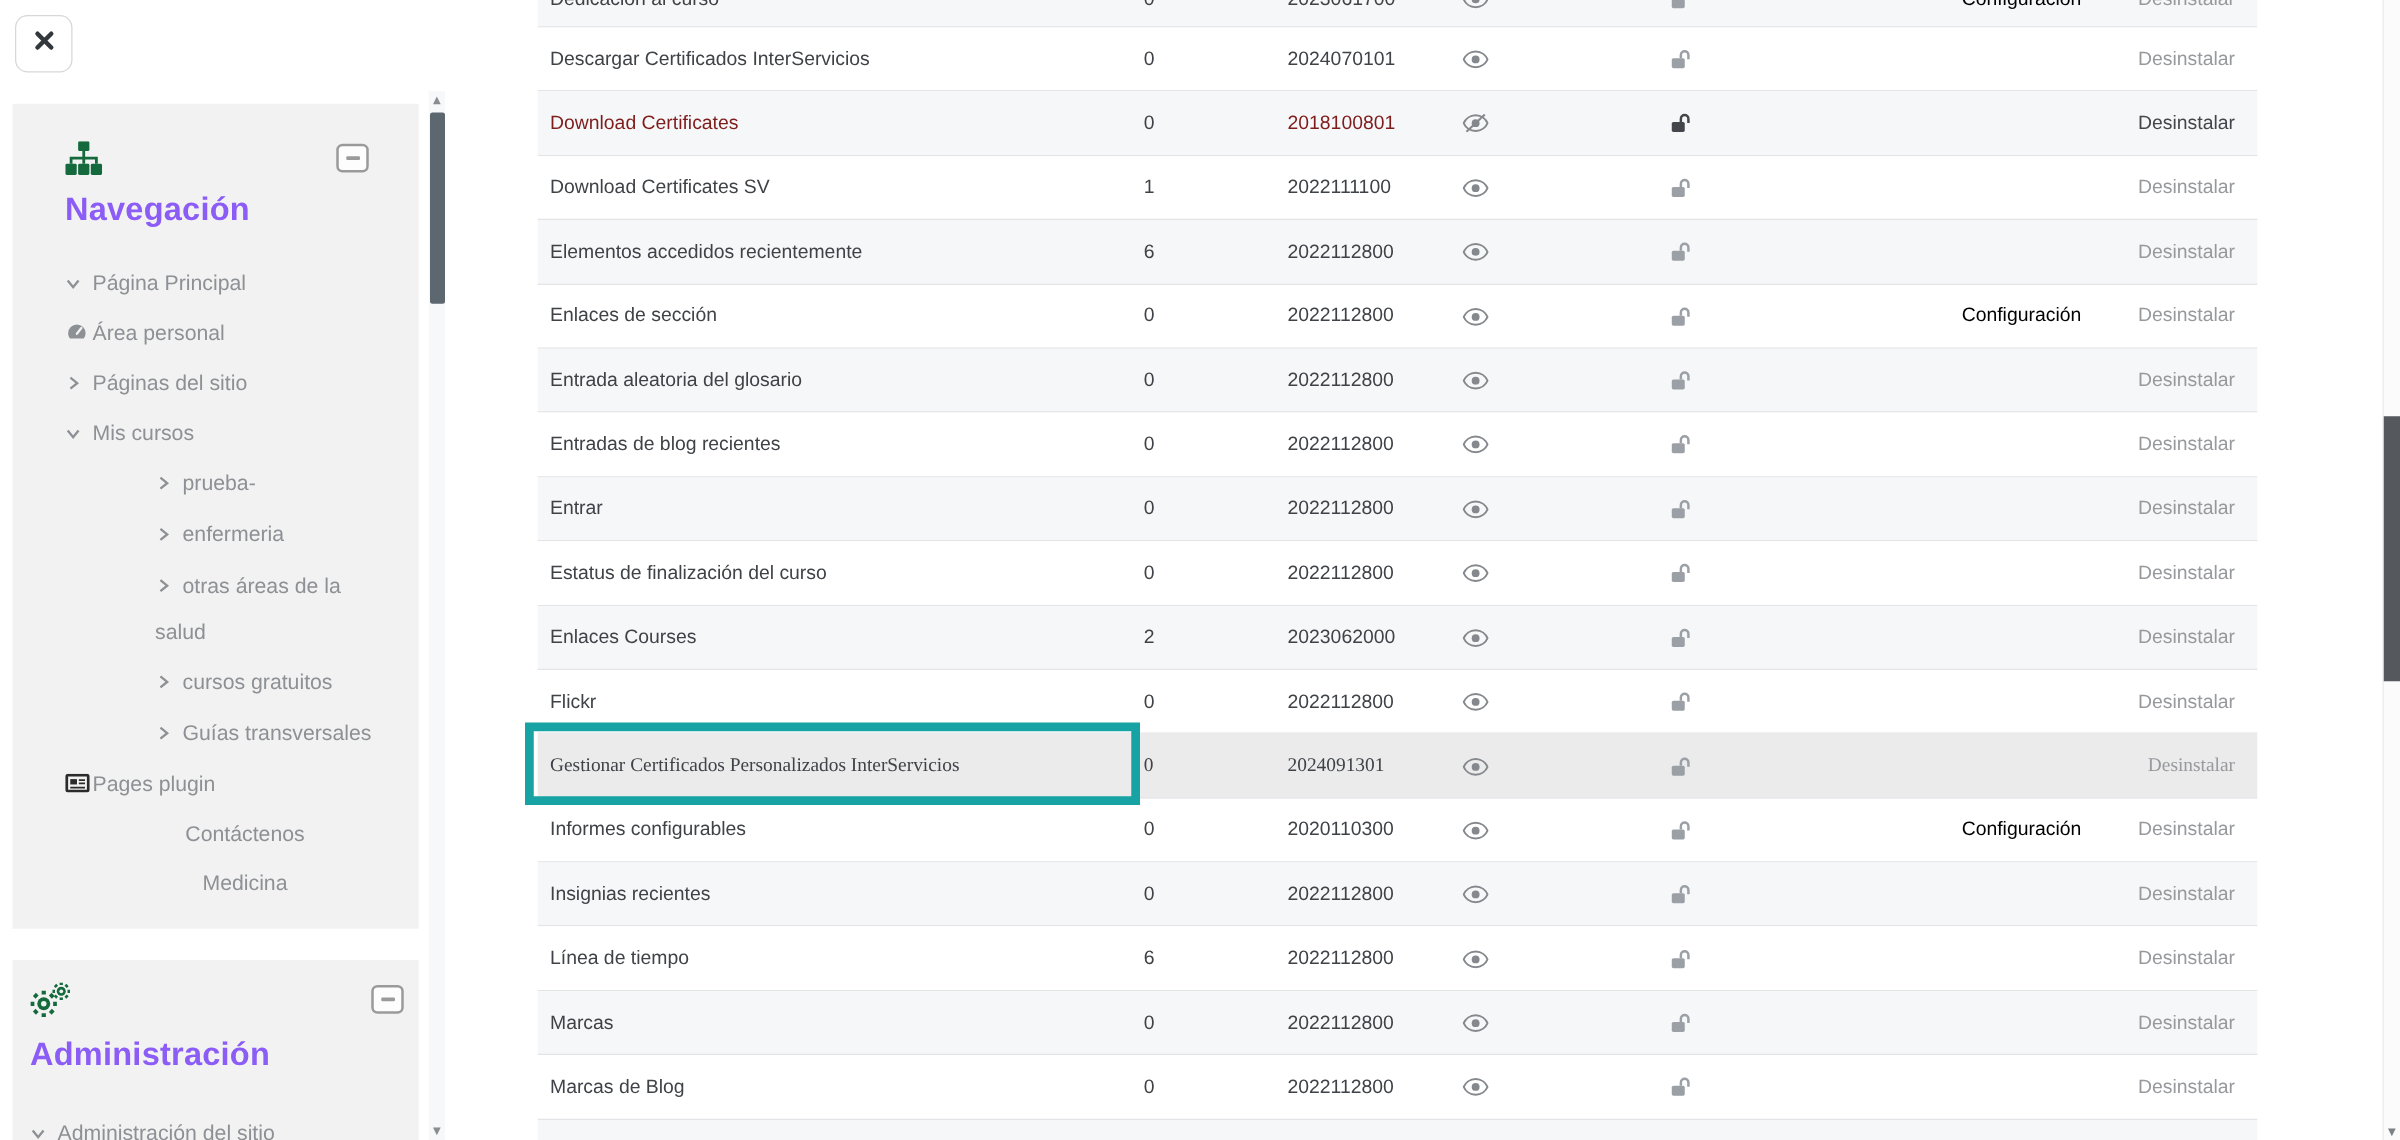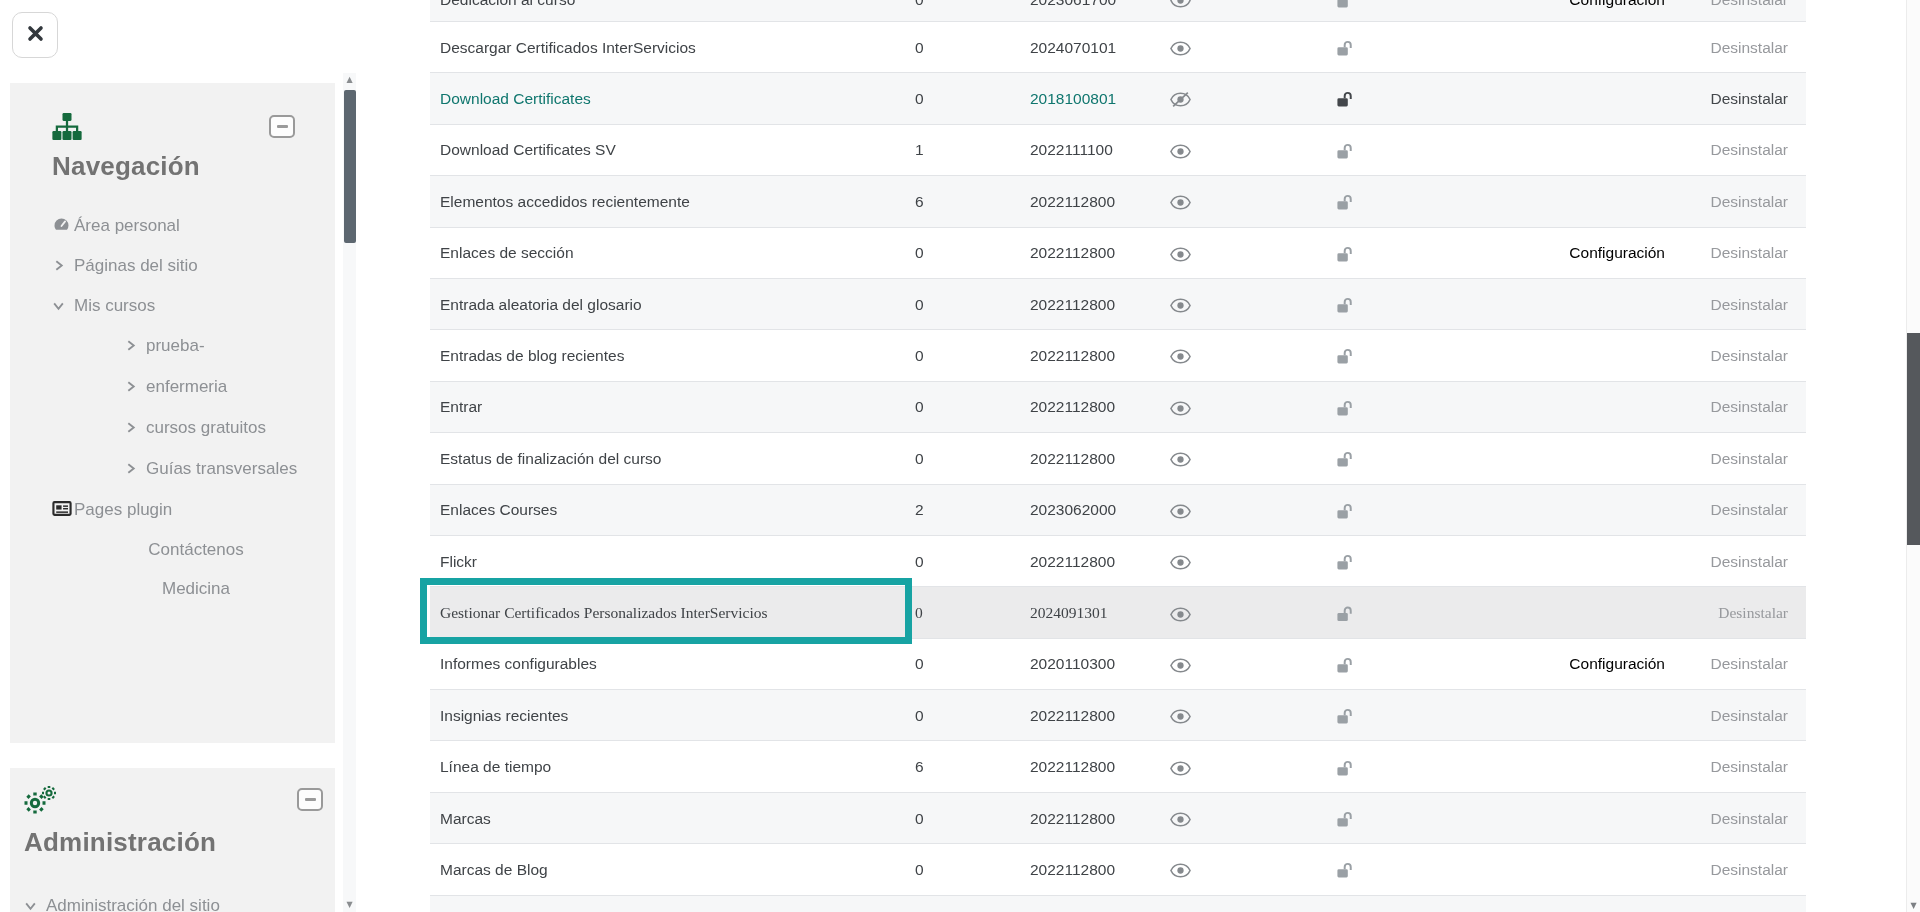--- a/index.html
+++ b/index.html
@@ -14,21 +14,21 @@
   
   .block{position:absolute;left:10px;width:325px;background:#f2f2f2;box-sizing:border-box;}
   #nav-block{top:83px;height:660px;padding:30px 16px 0 42px;}
   #admin-block{top:768px;height:144px;padding:18px 12px 0 14px;}
   .block-head{position:relative;}
   .minimize-btn{position:absolute;top:2px;width:26px;height:23px;border:2px solid #9a9a9a;border-radius:5px;
     background:#fdfdfd;box-sizing:border-box;display:flex;align-items:center;justify-content:center;cursor:pointer;}
   #nav-block .minimize-btn{right:24px;}
   #admin-block .minimize-btn{right:0px;}
   .minimize-bar{width:11px;height:3.5px;background:#9a9a9a;border-radius:1px;}
-  .block-title{color:#737373;font-weight:bold;font-size:26px;letter-spacing:.2px;margin-top:7px;}
+  .block-title{color:#8b5cf6;font-weight:bold;font-size:26px;letter-spacing:.2px;margin-top:7px;}
   .block-items{list-style:none;margin:24px 0 0 0;padding:0;}
   .block-items li{color:#8d9094;font-size:17px;line-height:39px;cursor:pointer;white-space:normal;}
   .block-items li .marker{display:inline-block;width:22px;vertical-align:-1px;}
   .block-items li.lvl1{margin-left:72px;max-width:182px;line-height:36px;padding:2px 0;}
   .block-items li.noicon{padding-left:21px;text-align:center;}
   #admin-block .block-items{margin-top:28px;}
   #admin-block .block-items li .marker{width:22px;}
 
   
   .drawer-scroll{position:absolute;left:343px;top:73px;width:13px;height:839px;background:#f7f8f9;}
@@ -51,21 +51,21 @@
   .t-row .row-inner{position:absolute;left:0;right:0;top:0;height:51.4px;}
   .t-row.partial-top .row-inner{top:-26px;}
   .cell{position:absolute;top:50%;transform:translateY(-50%);white-space:nowrap;}
   .c-name{left:10px;}
   .c-inst{left:485px;}
   .c-ver{left:600px;}
   .c-eye{left:733px;width:34px;text-align:center;color:#85898d;cursor:pointer;}
   .c-lock{left:899px;width:30px;text-align:center;color:#9aa0a5;cursor:pointer;}
   .c-cfg{right:141px;color:#000000;cursor:pointer;}
   .c-uni{right:18px;color:#97999d;cursor:pointer;}
-  .t-row.muted-row .c-name,.t-row.muted-row .c-ver{color:#0f766e;}
+  .t-row.muted-row .c-name,.t-row.muted-row .c-ver{color:#7f1d1d;}
   .t-row.lock-dark .c-lock{color:#43474b;}
   .t-row.uni-dark .c-uni{color:#43474b;}
   .c-eye svg,.c-lock svg{vertical-align:middle;}
   .bottom-strip{height:18px;background:#f6f7f8;}
 
   
   .hl-box{position:absolute;left:420px;top:578px;width:492px;height:66px;border:7px solid #17a3a3;box-sizing:border-box;z-index:6;}
 </style>
 </head>
 <body>
@@ -90,36 +90,42 @@
           <rect x="18" y="16" width="8" height="8" rx="1" fill="#156a3d"></rect>
           <path d="M13 7 v5 M4 16 v-4 h18 v4 M13 12 v4" stroke="#156a3d" stroke-width="2" fill="none"></path>
         </svg>
       </span>
       <div class="minimize-btn">
           <div class="minimize-bar"></div>
         </div>
     </div>
     <div class="block-title">Navegación</div>
     <ul class="block-items" id="nav-items">
+        <li><span class="marker"><svg width="13" height="13" viewBox="0 0 12 12">
+              <polyline points="2,4 6,9 10,4" fill="none" stroke="#8d9094" stroke-width="1.7"></polyline>
+            </svg></span><span class="lbl">Página Principal</span></li>
         <li><span class="marker"><svg width="19" height="16" viewBox="0 0 18 16">
               <path d="M9 2.5a7 7 0 0 0-7 7c0 1.6.55 3 1.5 4.2h11A7 7 0 0 0 16 9.5a7 7 0 0 0-7-7z" fill="#8d9094"></path>
               <line x1="9" y1="10" x2="12.6" y2="5.4" stroke="#f2f2f2" stroke-width="1.8" stroke-linecap="round"></line>
             </svg></span><span class="lbl">Área personal</span></li>
         <li><span class="marker"><svg width="13" height="13" viewBox="0 0 12 12">
               <polyline points="4,2 9,6 4,10" fill="none" stroke="#8d9094" stroke-width="1.7"></polyline>
             </svg></span><span class="lbl">Páginas del sitio</span></li>
         <li><span class="marker"><svg width="13" height="13" viewBox="0 0 12 12">
               <polyline points="2,4 6,9 10,4" fill="none" stroke="#8d9094" stroke-width="1.7"></polyline>
             </svg></span><span class="lbl">Mis cursos</span></li>
         <li class="lvl1"><span class="marker"><svg width="13" height="13" viewBox="0 0 12 12">
               <polyline points="4,2 9,6 4,10" fill="none" stroke="#8d9094" stroke-width="1.7"></polyline>
             </svg></span><span class="lbl">prueba-</span></li>
         <li class="lvl1"><span class="marker"><svg width="13" height="13" viewBox="0 0 12 12">
               <polyline points="4,2 9,6 4,10" fill="none" stroke="#8d9094" stroke-width="1.7"></polyline>
             </svg></span><span class="lbl">enfermeria</span></li>
+        <li class="lvl1"><span class="marker"><svg width="13" height="13" viewBox="0 0 12 12">
+              <polyline points="4,2 9,6 4,10" fill="none" stroke="#8d9094" stroke-width="1.7"></polyline>
+            </svg></span><span class="lbl">otras áreas de la salud</span></li>
         <li class="lvl1"><span class="marker"><svg width="13" height="13" viewBox="0 0 12 12">
               <polyline points="4,2 9,6 4,10" fill="none" stroke="#8d9094" stroke-width="1.7"></polyline>
             </svg></span><span class="lbl">cursos gratuitos</span></li>
         <li class="lvl1"><span class="marker"><svg width="13" height="13" viewBox="0 0 12 12">
               <polyline points="4,2 9,6 4,10" fill="none" stroke="#8d9094" stroke-width="1.7"></polyline>
             </svg></span><span class="lbl">Guías transversales</span></li>
         <li><span class="marker"><svg width="20" height="15" viewBox="0 0 18 14">
               <rect x="1" y="1" width="16" height="12" rx="1" fill="none" stroke="#2b2b2b" stroke-width="2"></rect>
               <rect x="3.6" y="4" width="5" height="4" fill="#2b2b2b"></rect>
               <line x1="10" y1="4.8" x2="14.6" y2="4.8" stroke="#2b2b2b" stroke-width="1.4"></line>

